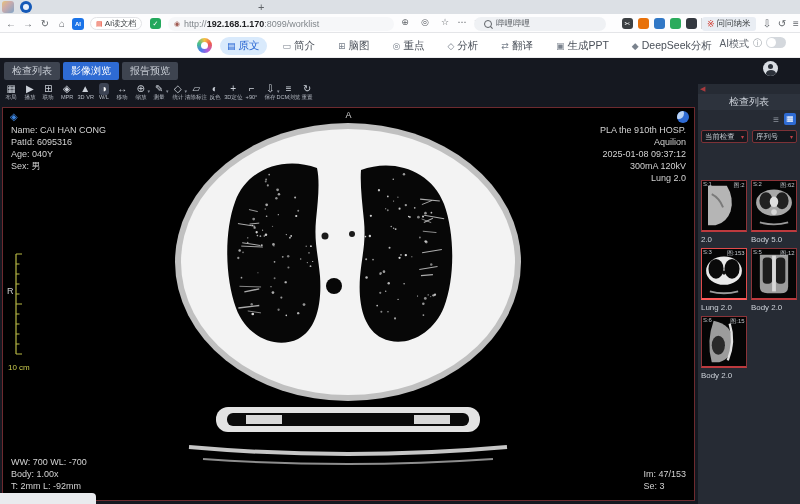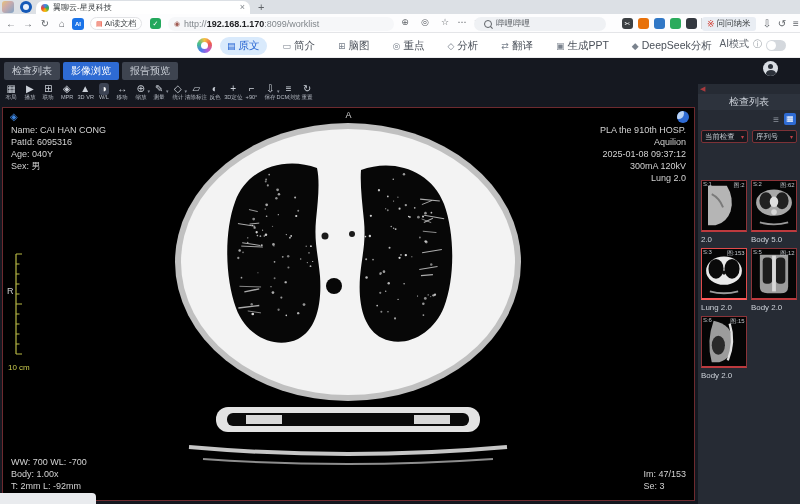--- a/index.html
+++ b/index.html
@@ -52,21 +52,21 @@
   
   .pluginbar{position:absolute;left:0;top:33px;width:800px;height:25px;background:#fff;border-bottom:1px solid #ececee;box-sizing:border-box;}
   .plugin-logo{position:absolute;left:197px;top:5px;width:15px;height:15px;border-radius:50%;
     background:conic-gradient(#f5c242,#ef5b4f,#b75bd8,#4a7bf0,#45c08c,#f5c242);}
   .plugin-logo::after{content:"";position:absolute;left:4px;top:4px;width:7px;height:7px;border-radius:50%;background:#fff;}
   .plugin-items{position:absolute;left:220px;top:3px;display:flex;gap:9px;align-items:center;height:19px;}
   .p-item{display:flex;align-items:center;gap:3px;font-size:10.5px;color:#494f58;padding:2px 7px;border-radius:11px;white-space:nowrap;}
   .p-item .p-ic{font-size:9px;color:#7a828d;}
   .p-item.active{background:#d9eafc;color:#1f5fd0;}
   .p-item.active .p-ic{color:#1f5fd0;}
-  .aimode{position:absolute;right:14px;top:4px;display:flex;align-items:flex-end;gap:4px;}
+  .aimode{position:absolute;right:14px;top:4px;display:flex;align-items:flex-start;gap:4px;}
   .aimode .lbl{font-size:10px;color:#5a6068;}
   .aimode .info{font-size:9px;color:#9aa0a6;}
   .toggle{width:20px;height:11px;border-radius:6px;background:#d4d8dd;position:relative;}
   .toggle::after{content:"";position:absolute;left:1px;top:1px;width:9px;height:9px;border-radius:50%;background:#fff;}
 
   
   .appbg{position:absolute;left:0;top:58px;width:800px;height:446px;background:#151820;}
   .vtabs{position:absolute;left:4px;top:62px;display:flex;gap:3px;}
   .vtab{font-size:10px;color:#c9ced6;background:#3e4450;padding:2px 8px;border-radius:2px;white-space:nowrap;}
   .vtab.active{background:#2e6bd3;color:#fff;}
@@ -128,25 +128,20 @@
   .status-bubble{position:absolute;left:0;bottom:0;width:96px;height:11px;background:#e9ebee;border-top-right-radius:4px;}
 </style>
 </head>
 <body>
 
 <div id="screen">
 
   <div class="tabbar">
     <div class="tb-avatar"></div>
     <div class="tb-blue"></div>
-    <div class="tab">
-      <span class="favicon"></span>
-      <span class="tab-title">翼聊云-星灵科技</span>
-      <span class="tab-close">×</span>
-    </div>
     <div class="newtab">+</div>
   </div>
 
   <div class="toolbar">
     <span class="nav-ic" style="left:4px">←</span>
     <span class="nav-ic" style="left:21px">→</span>
     <span class="nav-ic" style="left:38px">↻</span>
     <span class="nav-ic" style="left:55px">⌂</span>
     <span class="ai-box">AI</span>
     <div class="chip-doc">

